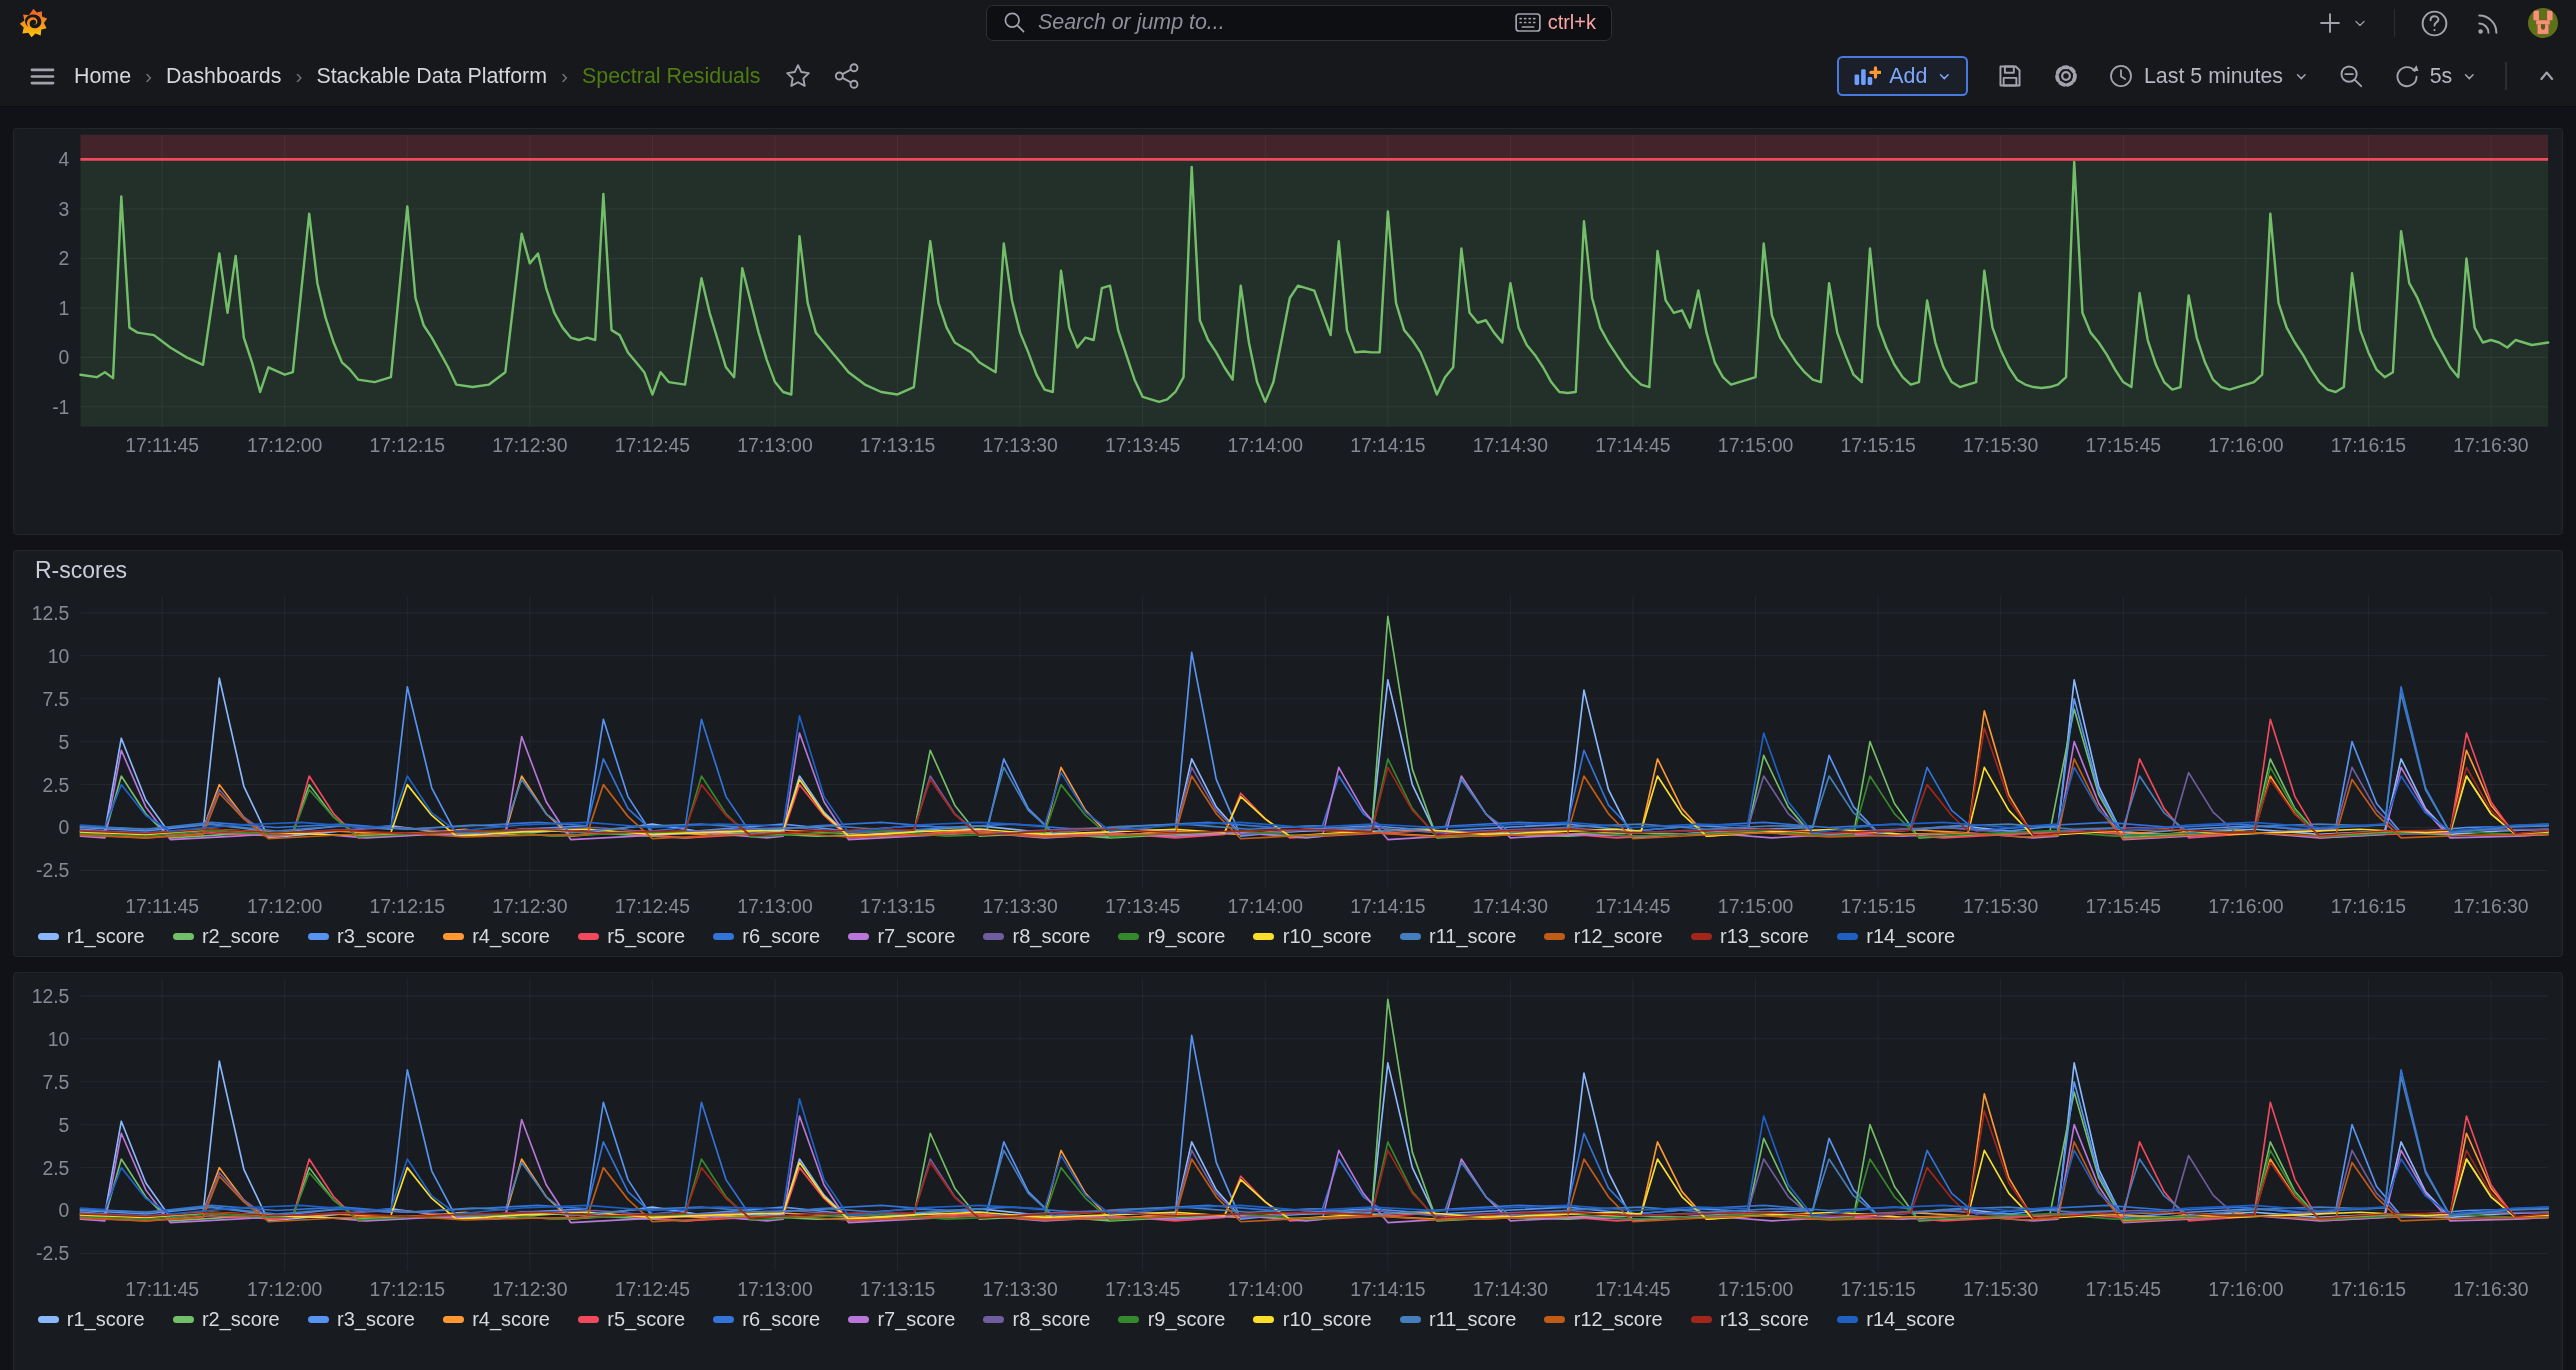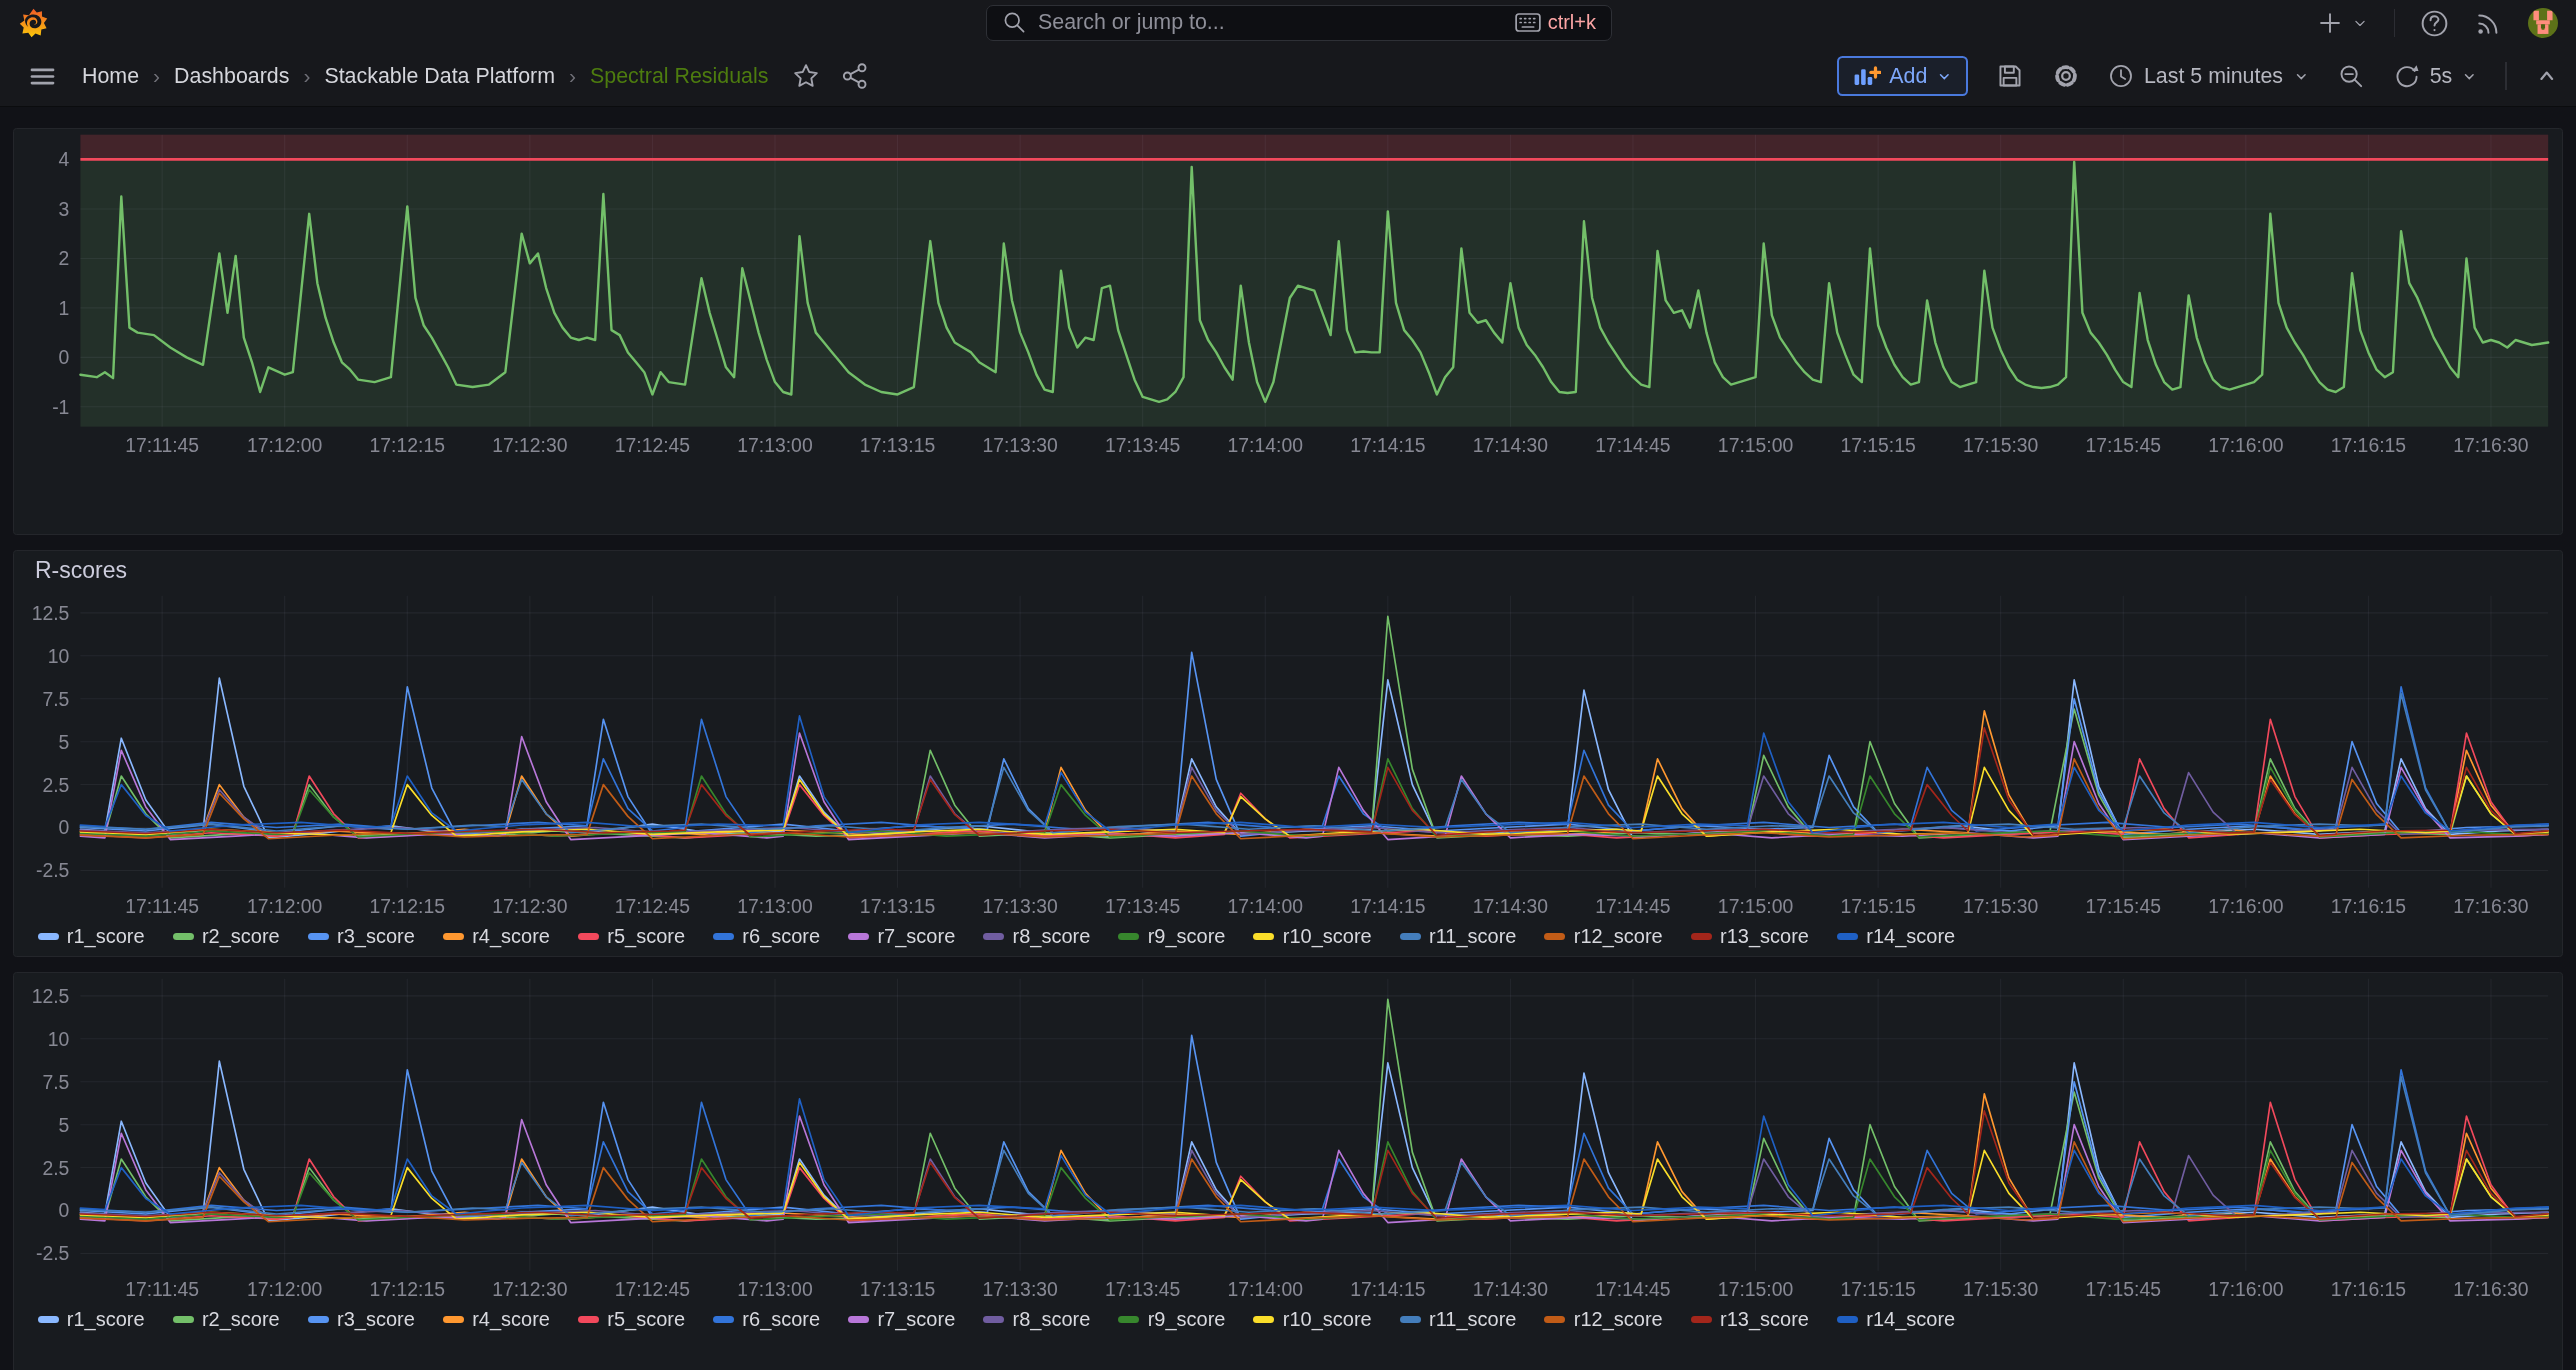--- a/index.html
+++ b/index.html
@@ -4,31 +4,31 @@
 <style>
   * { margin:0; padding:0; box-sizing:border-box; }
   html,body { width:2576px; height:1371px; overflow:hidden; background:#111217;
     font-family:"Liberation Sans", sans-serif; color:#ccccdc; }
   .topbar { position:absolute; left:0; top:0; width:2576px; height:46px; background:#17181c;
     display:flex; align-items:center; }
   .logo { position:absolute; left:19.4px; top:8.3px; width:29px; height:30px; }
   .search-wrap { position:absolute; left:986px; top:4.8px; width:626px; height:36px;
     background:#0e0f13; border:1.4px solid #2e3036; border-radius:7px;
     display:flex; align-items:center; padding:0 15px; gap:11px; }
-  .search-placeholder { color:#8e8f99; font-size:21.4px; flex:1; }
+  .search-placeholder { color:#8e8f99; font-size:21.4px; flex:1;font-style:italic; }
   .shortcut { color:#fca5a5; font-size:20px; display:flex; align-items:center; gap:7px; }
   .topbar-right { position:absolute; right:18px; top:0; height:46px; display:flex; align-items:center; gap:25px; }
   .vdivider { width:1.4px; height:28px; background:#2c2d33; }
   .icon { display:inline-flex; align-items:center; justify-content:center; }
   .icon svg { stroke:#a2a3ad; fill:none; stroke-width:3; stroke-linecap:round; stroke-linejoin:round; }
   .avatar { width:30px; height:30px; border-radius:50%; overflow:hidden; }
 
   .navbar { position:absolute; left:0; top:46px; width:2576px; height:61px; background:#17181c;
     border-bottom:1.4px solid #0b0c0e; display:flex; align-items:center; }
-  .crumbs { display:flex; align-items:center; gap:14px; margin-left:25px; font-size:21.4px; }
+  .crumbs { display:flex; align-items:center; gap:14px; margin-left:17px; font-size:21.4px; }
   .crumb { color:#d5d6dc; cursor:pointer; }
   .crumb.current { color:#4d7c0f; }
   .crumb-sep { color:#707078; font-size:21px; }
   .nav-right { position:absolute; right:18px; display:flex; align-items:center; gap:28px; }
   .add-btn { display:flex; align-items:center; gap:8.3px; border:2.1px solid #4a79dd; border-radius:5.5px;
     padding:5.5px 14px; color:#7ea8fb; font-size:21.4px; background:rgba(61,113,217,0.08); }
   .time-picker { display:flex; align-items:center; gap:9.7px; color:#b6b7c0; font-size:21.4px; }
   .refresh-group { display:flex; align-items:center; gap:8.3px; color:#b6b7c0; font-size:21.4px; }
 
   .panel { position:absolute; left:13px; width:2550px; height:407px; background:#181b1f;

